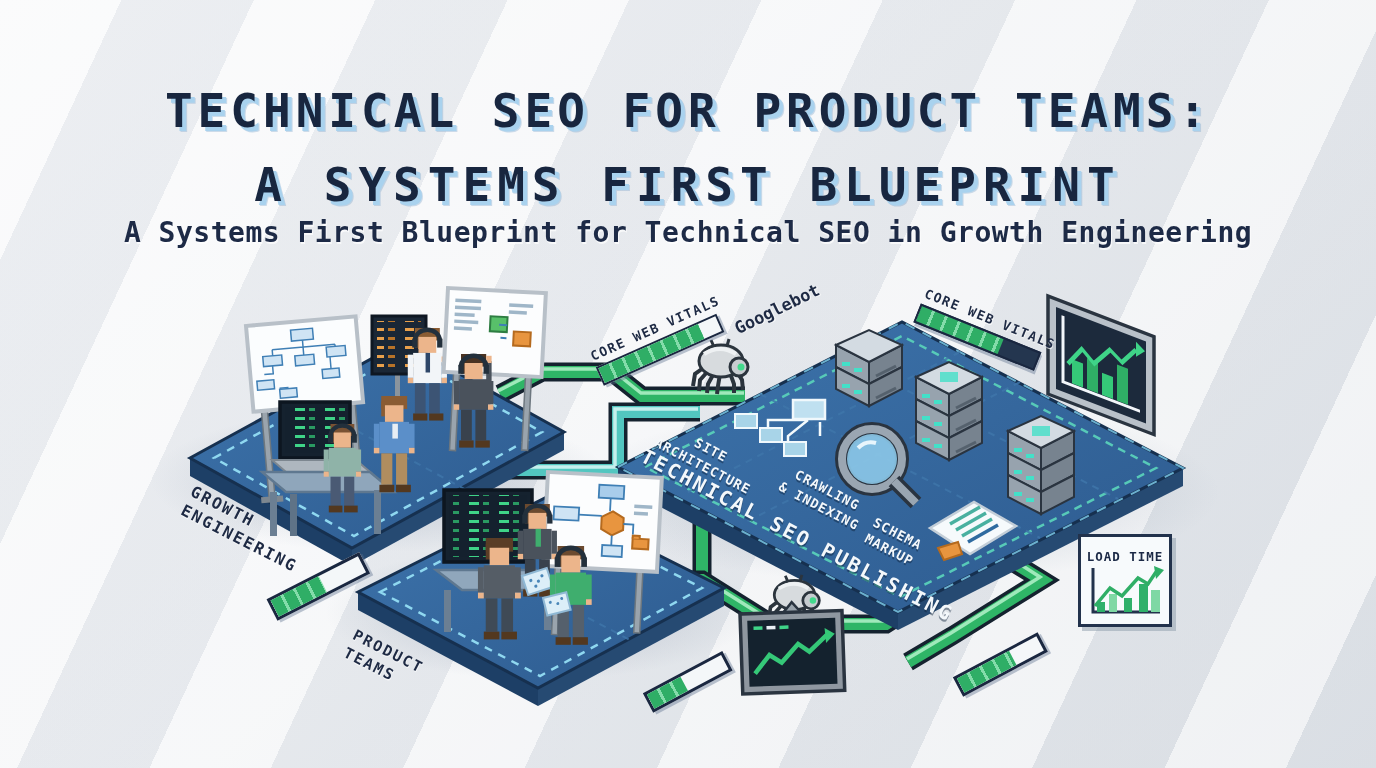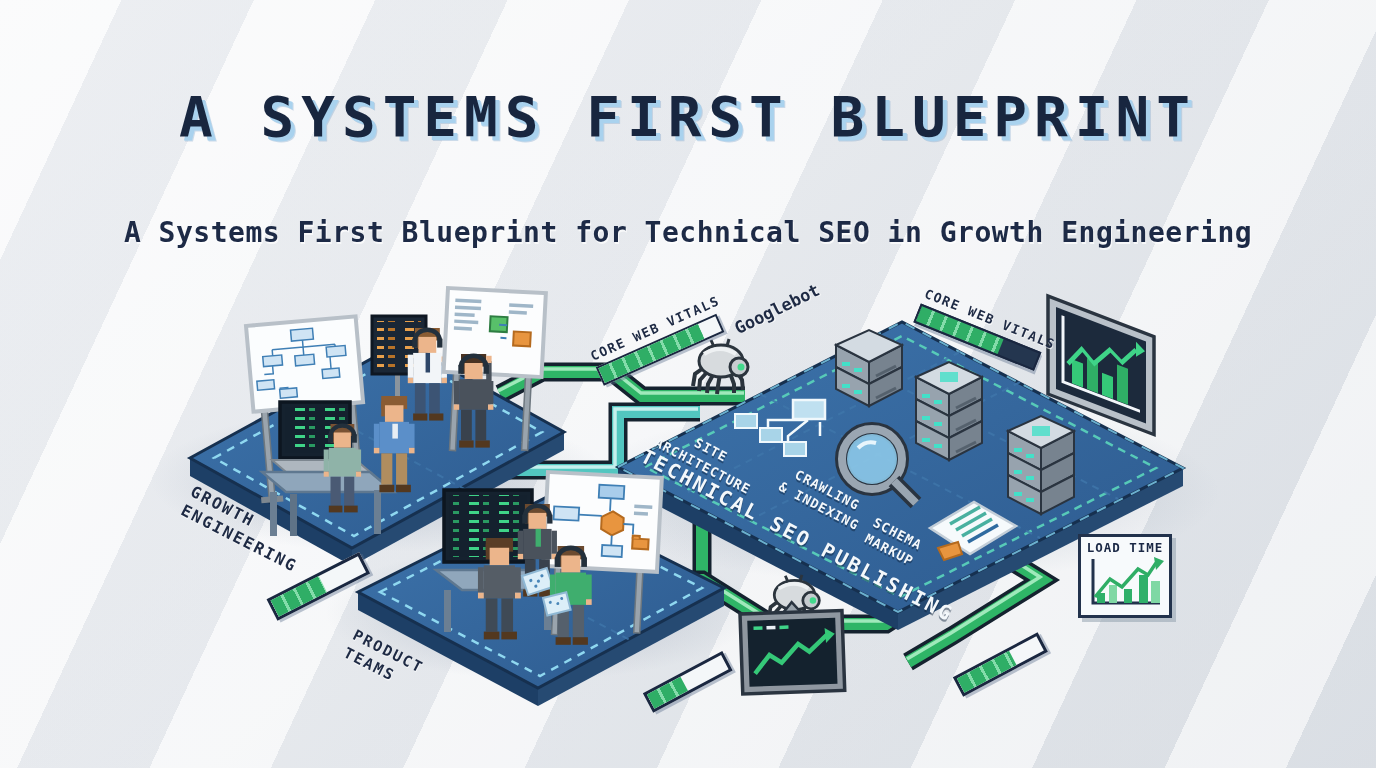--- a/index.html
+++ b/index.html
@@ -11,21 +11,21 @@
       linear-gradient(135deg,#f6f7f9 0%,#edeff2 45%,#dde1e6 100%);
   }
   .abs{position:absolute;}
   
   .title{
     left:0;right:0;top:84px;text-align:center;
     color:#18263f;font-weight:bold;line-height:1.18;
     text-shadow:4px 4px 0 #a9d2ee, 5px 5px 0 rgba(120,160,200,.35);
     letter-spacing:5px;font-size:46px;
   }
-  .title .t2{font-size:56px;letter-spacing:7px;}
+  .title .t2{font-size:46px;letter-spacing:7px;margin-top:20px;}
   .subtitle{
     left:0;right:0;top:216px;text-align:center;color:#1d2a46;
     font-size:28px;font-weight:bold;letter-spacing:.5px;
     text-shadow:1px 2px 0 rgba(255,255,255,.7);
   }
   
   .lbl{white-space:pre-line;font-weight:bold;color:#1e2a44;transform-origin:0 0;}
   .lbl-navy{color:#1e2a44;text-shadow:1px 1px 0 rgba(255,255,255,.6);}
   .lbl-white{color:#f4f8fb;text-shadow:1px 2px 0 rgba(10,30,55,.45);}
   
@@ -40,21 +40,21 @@
   .pbar.dark-track{background:#24364f;}
   .cwv{transform-origin:0 0;}
   .cwv .cwv-txt{font-size:13px;font-weight:bold;letter-spacing:1.5px;color:#1e2a44;
     text-shadow:1px 1px 0 rgba(255,255,255,.7);}
   .cwv .pbar{margin-top:4px;height:16px;border-width:2px;}
   
   .loadtime{
     width:88px;background:#f7fafc;border:3px solid #22324c;
     box-shadow:4px 4px 0 rgba(140,155,170,.5);text-align:center;
   }
-  .loadtime .lt-txt{font-size:12.5px;font-weight:bold;letter-spacing:1px;color:#1b2946;padding-top:3px;}
+  .loadtime .lt-txt{font-size:12.5px;font-weight:bold;letter-spacing:1px;color:#1b2946;padding-top:12px;}
 </style>
 </head>
 <body>
 
 <div class="scene">
 
   <svg class="abs" style="left:0;top:0" width="1376" height="768" viewBox="0 0 1376 768">
     <defs>
       <radialGradient id="shadowG" cx="50%" cy="50%" r="50%">
         <stop offset="0%" stop-color="rgba(80,100,130,.28)"></stop>
@@ -391,20 +391,21 @@
       <rect x="7" y="7" width="88" height="66" fill="#14222e"></rect>
       <rect x="13" y="13" width="9" height="3.5" fill="#3fd488"></rect>
       <rect x="26" y="13" width="9" height="3.5" fill="#e8eef4"></rect>
       <rect x="39" y="13" width="9" height="3.5" fill="#3fd488"></rect>
       <polyline points="13,60 28,42 40,50 57,32 68,40 86,24" stroke="#35c878" stroke-width="4.5" fill="none"></polyline>
       <polygon points="84,17 94,23 85,32" fill="#35c878"></polygon>
     </g>
   </svg>
 
   <div class="abs title">
+    <div>TECHNICAL SEO FOR PRODUCT TEAMS:</div>
     <div class="t2">A SYSTEMS FIRST BLUEPRINT</div>
   </div>
   <div class="abs subtitle">A Systems First Blueprint for Technical SEO in Growth Engineering</div>
 
   <div class="abs lbl lbl-navy" style="left:196px;top:482px;font-size:16px;letter-spacing:2px;line-height:1.3;transform:rotate(27deg);">GROWTH
 ENGINEERING</div>
   <div class="abs lbl lbl-navy" style="left:358px;top:626px;font-size:15px;letter-spacing:2px;line-height:1.3;transform:rotate(27deg);">PRODUCT
 TEAMS</div>
   <div class="abs lbl lbl-navy" style="left:740px;top:318px;font-size:17px;transform-origin:0 100%;transform:rotate(-26deg);">Googlebot</div>
 

